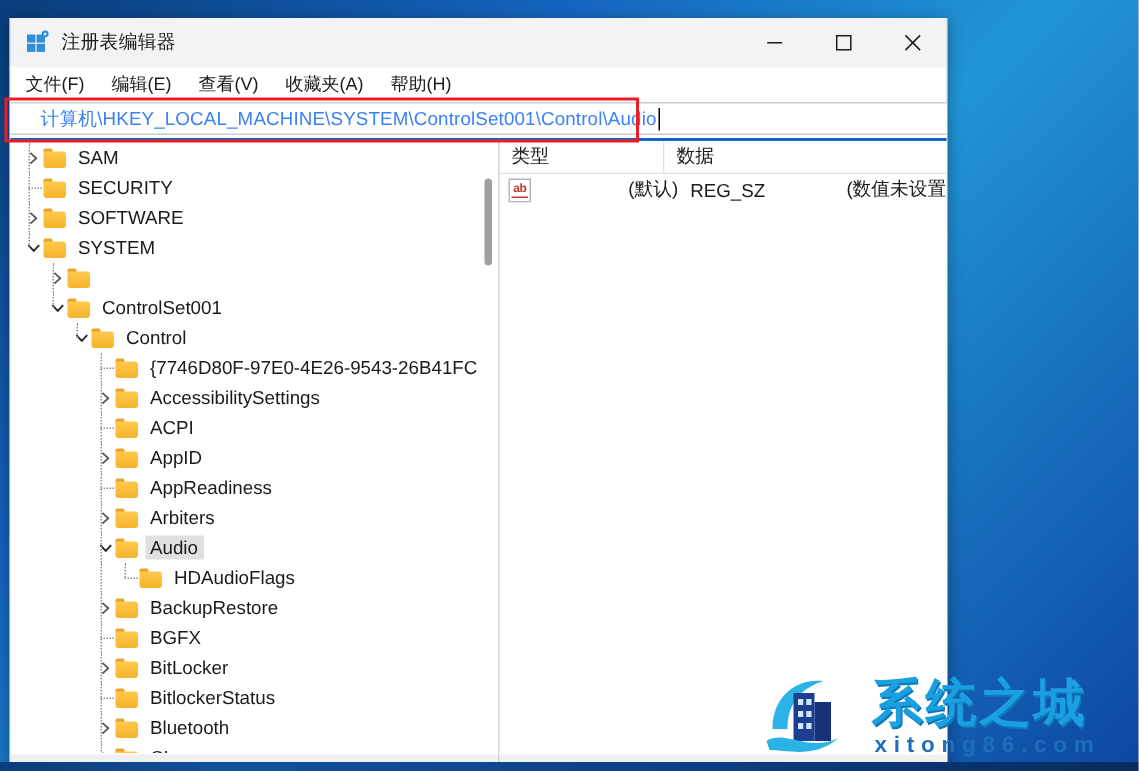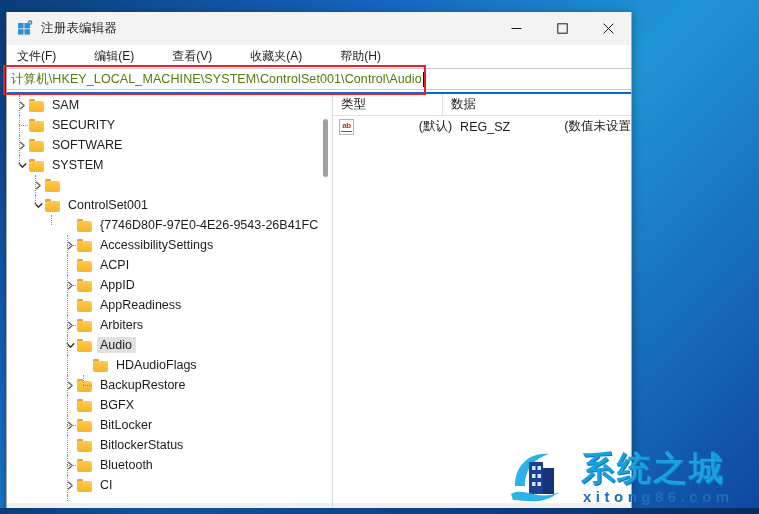--- a/index.html
+++ b/index.html
@@ -62,21 +62,20 @@
   }
 
   
   #menubar {
     height: 22px;
     background: #ffffff;
     display: flex;
     align-items: center;
     padding-left: 10px;
     flex: 0 0 auto;
-    gap: 20px;
   }
   .menu-item {
     font-size: 12px;
     color: #1b1b1b;
     padding: 2px 9px 2px 0px;
     margin-right: 9px;
     cursor: default;
     white-space: nowrap;
   }
 
@@ -95,24 +94,25 @@
     height: 22px;
     border: 1px solid #cccccc;
     border-left: none; border-right: none;
     background: #ffffff;
     display: flex;
     align-items: center;
     box-sizing: border-box;
   }
   #addrtext {
     font-size: 12.5px;
-    color: #4d7c0f;
+    color: #3b82f6;
     padding-left: 4px;
     white-space: nowrap;
     letter-spacing: .1px;
+    margin-left: 16px;
   }
   #caret {
     width: 1px; height: 15px;
     background: #000;
     margin-left: 1px;
   }
   
   #annot {
     position: absolute;
     left: -4px; top: -2px;
@@ -486,20 +486,32 @@
               <span class="chev" style="margin-left: 24px;">
                 <svg width="9" height="9" viewBox="0 0 9 9">
                   <path d="M1.2 2.8 L4.5 6.3 L7.8 2.8" fill="none" stroke="#2b2b2b" stroke-width="1.3" stroke-linecap="round" stroke-linejoin="round"></path>
                 </svg>
               </span>
               <span class="folder">
                 <span class="tab"></span>
                 <span class="body"></span>
               </span>
               <span class="lbl">ControlSet001</span>
+            </div>
+            <div class="trow">
+              <span class="chev" style="margin-left: 40px;">
+                <svg width="9" height="9" viewBox="0 0 9 9">
+                  <path d="M1.2 2.8 L4.5 6.3 L7.8 2.8" fill="none" stroke="#2b2b2b" stroke-width="1.3" stroke-linecap="round" stroke-linejoin="round"></path>
+                </svg>
+              </span>
+              <span class="folder">
+                <span class="tab"></span>
+                <span class="body"></span>
+              </span>
+              <span class="lbl">Control</span>
             </div>
             <div class="trow">
               <span class="chev" style="margin-left: 56px;"></span>
               <span class="folder">
                 <span class="tab"></span>
                 <span class="body"></span>
               </span>
               <span class="lbl">{7746D80F-97E0-4E26-9543-26B41FC</span>
             </div>
             <div class="trow">

